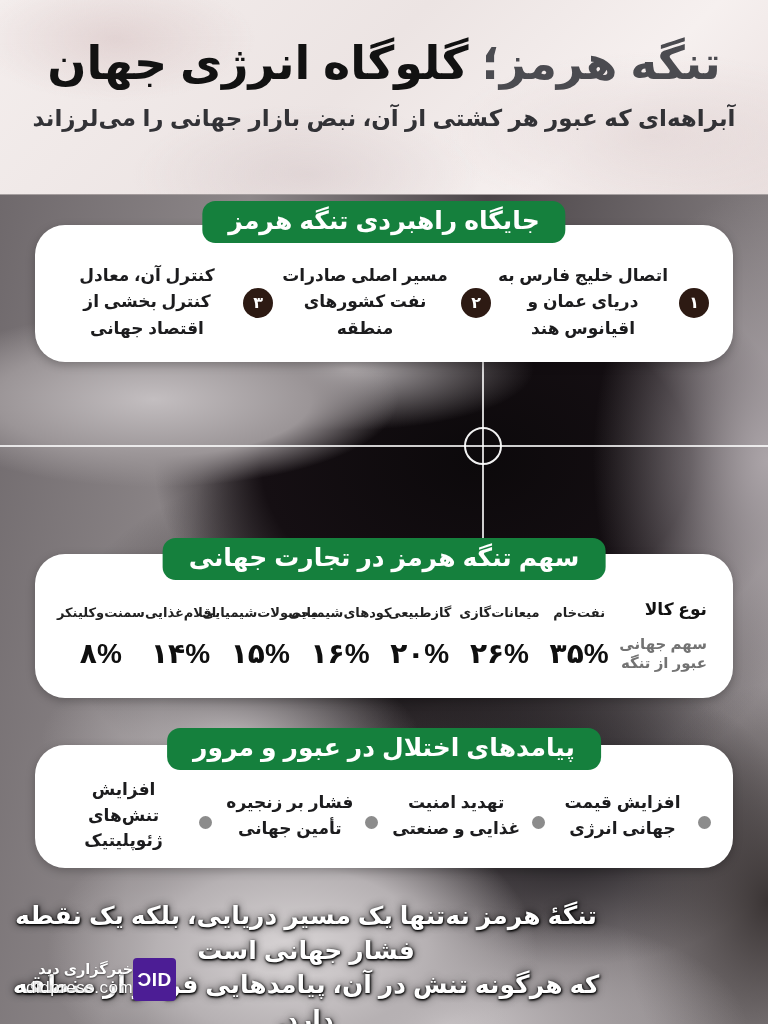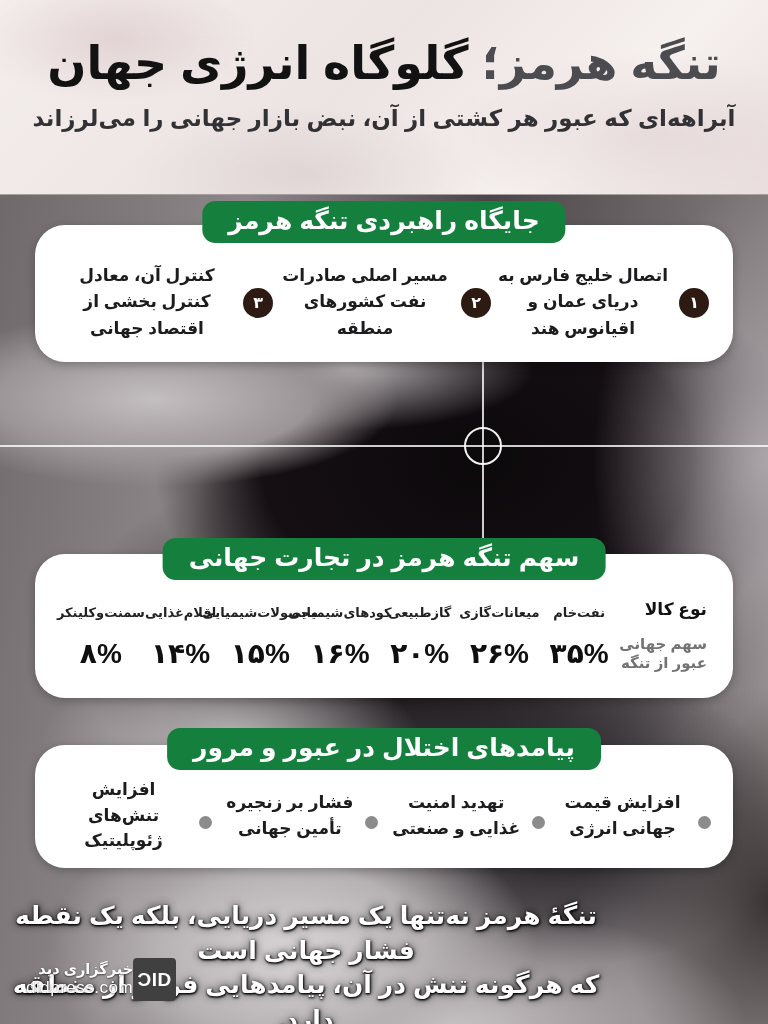--- a/index.html
+++ b/index.html
@@ -87,21 +87,21 @@
     color:#ffffff;font-size:25px;font-weight:800;line-height:1.38;
     text-shadow:0 1px 2px rgba(0,0,0,.95), 0 0 9px rgba(0,0,0,.8), 1px 1px 3px rgba(0,0,0,.9);
   }
   .brand{
     position:absolute;left:26px;top:958px;display:flex;direction:ltr;align-items:center;z-index:2;
   }
   .brand-texts{display:flex;flex-direction:column;align-items:flex-end;gap:1px;}
   .brand-agency{color:#fff;font-size:14.5px;font-weight:700;text-shadow:0 1px 2px rgba(0,0,0,.6);}
   .brand-site{color:#fff;font-size:17px;font-weight:400;direction:ltr;text-shadow:0 1px 2px rgba(0,0,0,.6);letter-spacing:.5px;text-align:center;}
   .brand-mark{
-    width:43px;height:43px;background:#404040;border-radius:4px;display:flex;align-items:center;justify-content:center;
+    width:43px;height:43px;background:#4c1d95;border-radius:4px;display:flex;align-items:center;justify-content:center;
     color:#fff;font-size:19px;font-weight:800;letter-spacing:.5px;direction:ltr;
   }
 </style>
 </head>
 <body>
 
 <div class="stage">
 
   <div class="bg-map"></div>
   <div class="bg-marble"></div>

